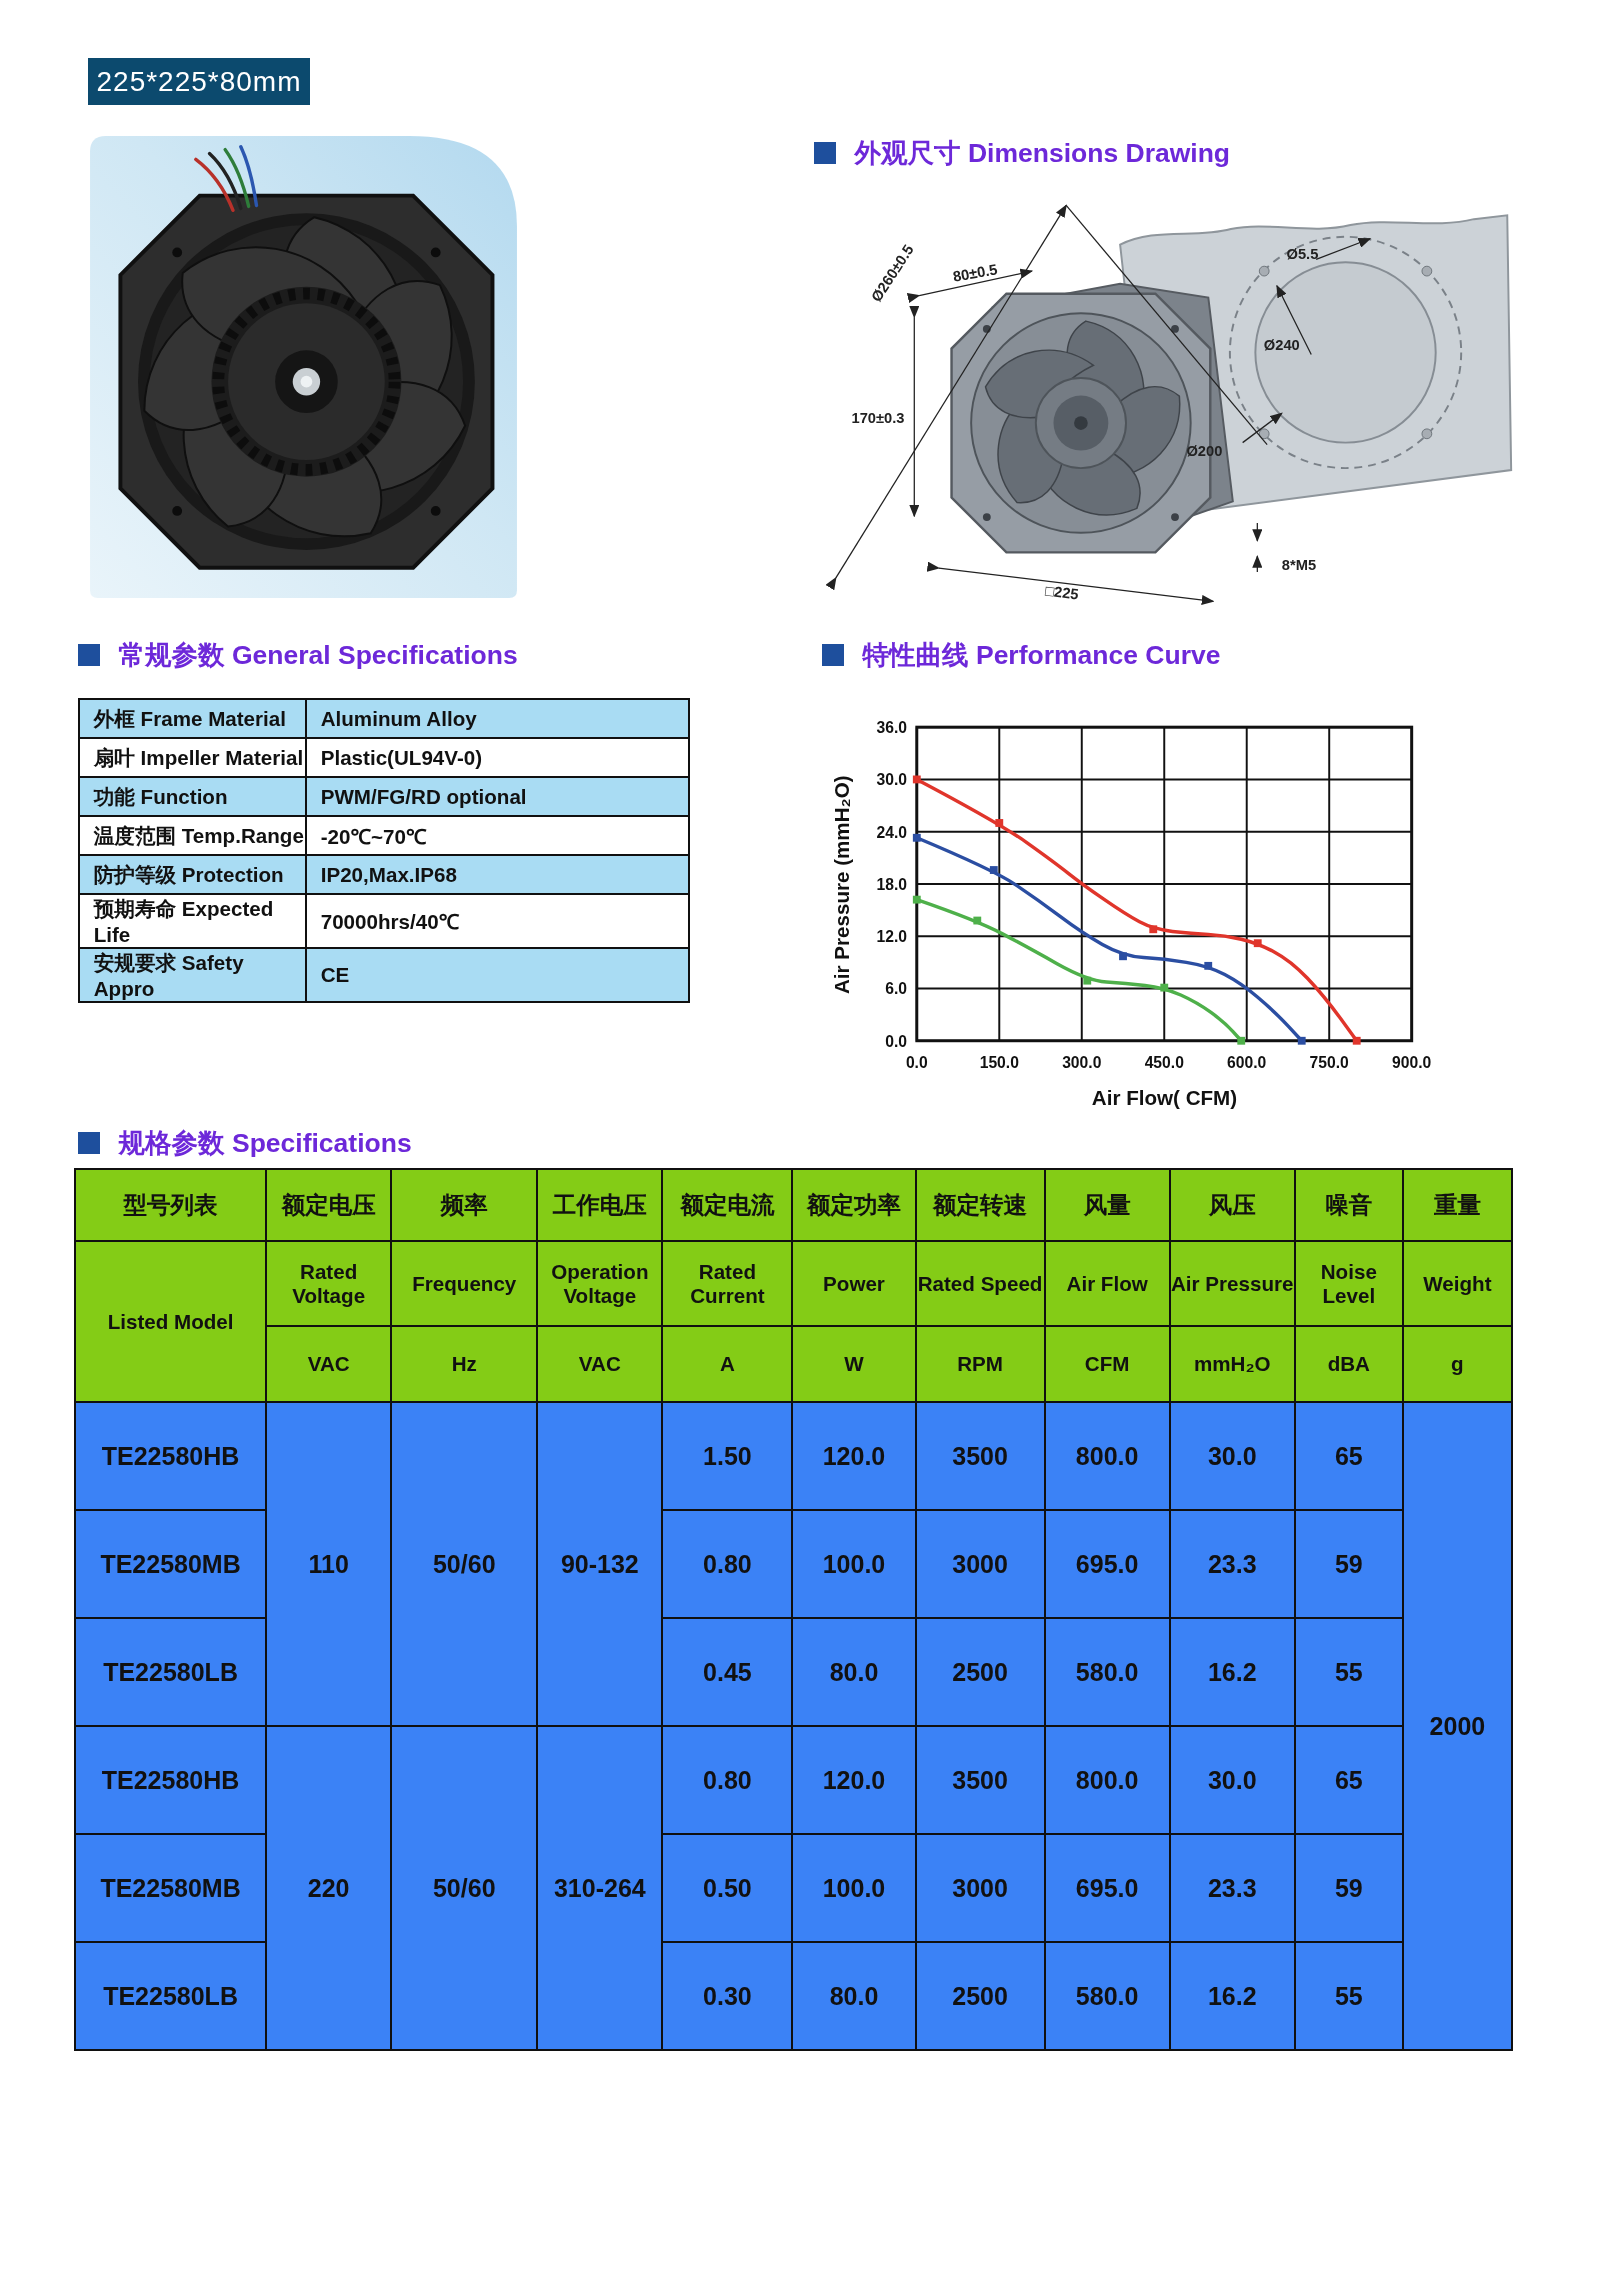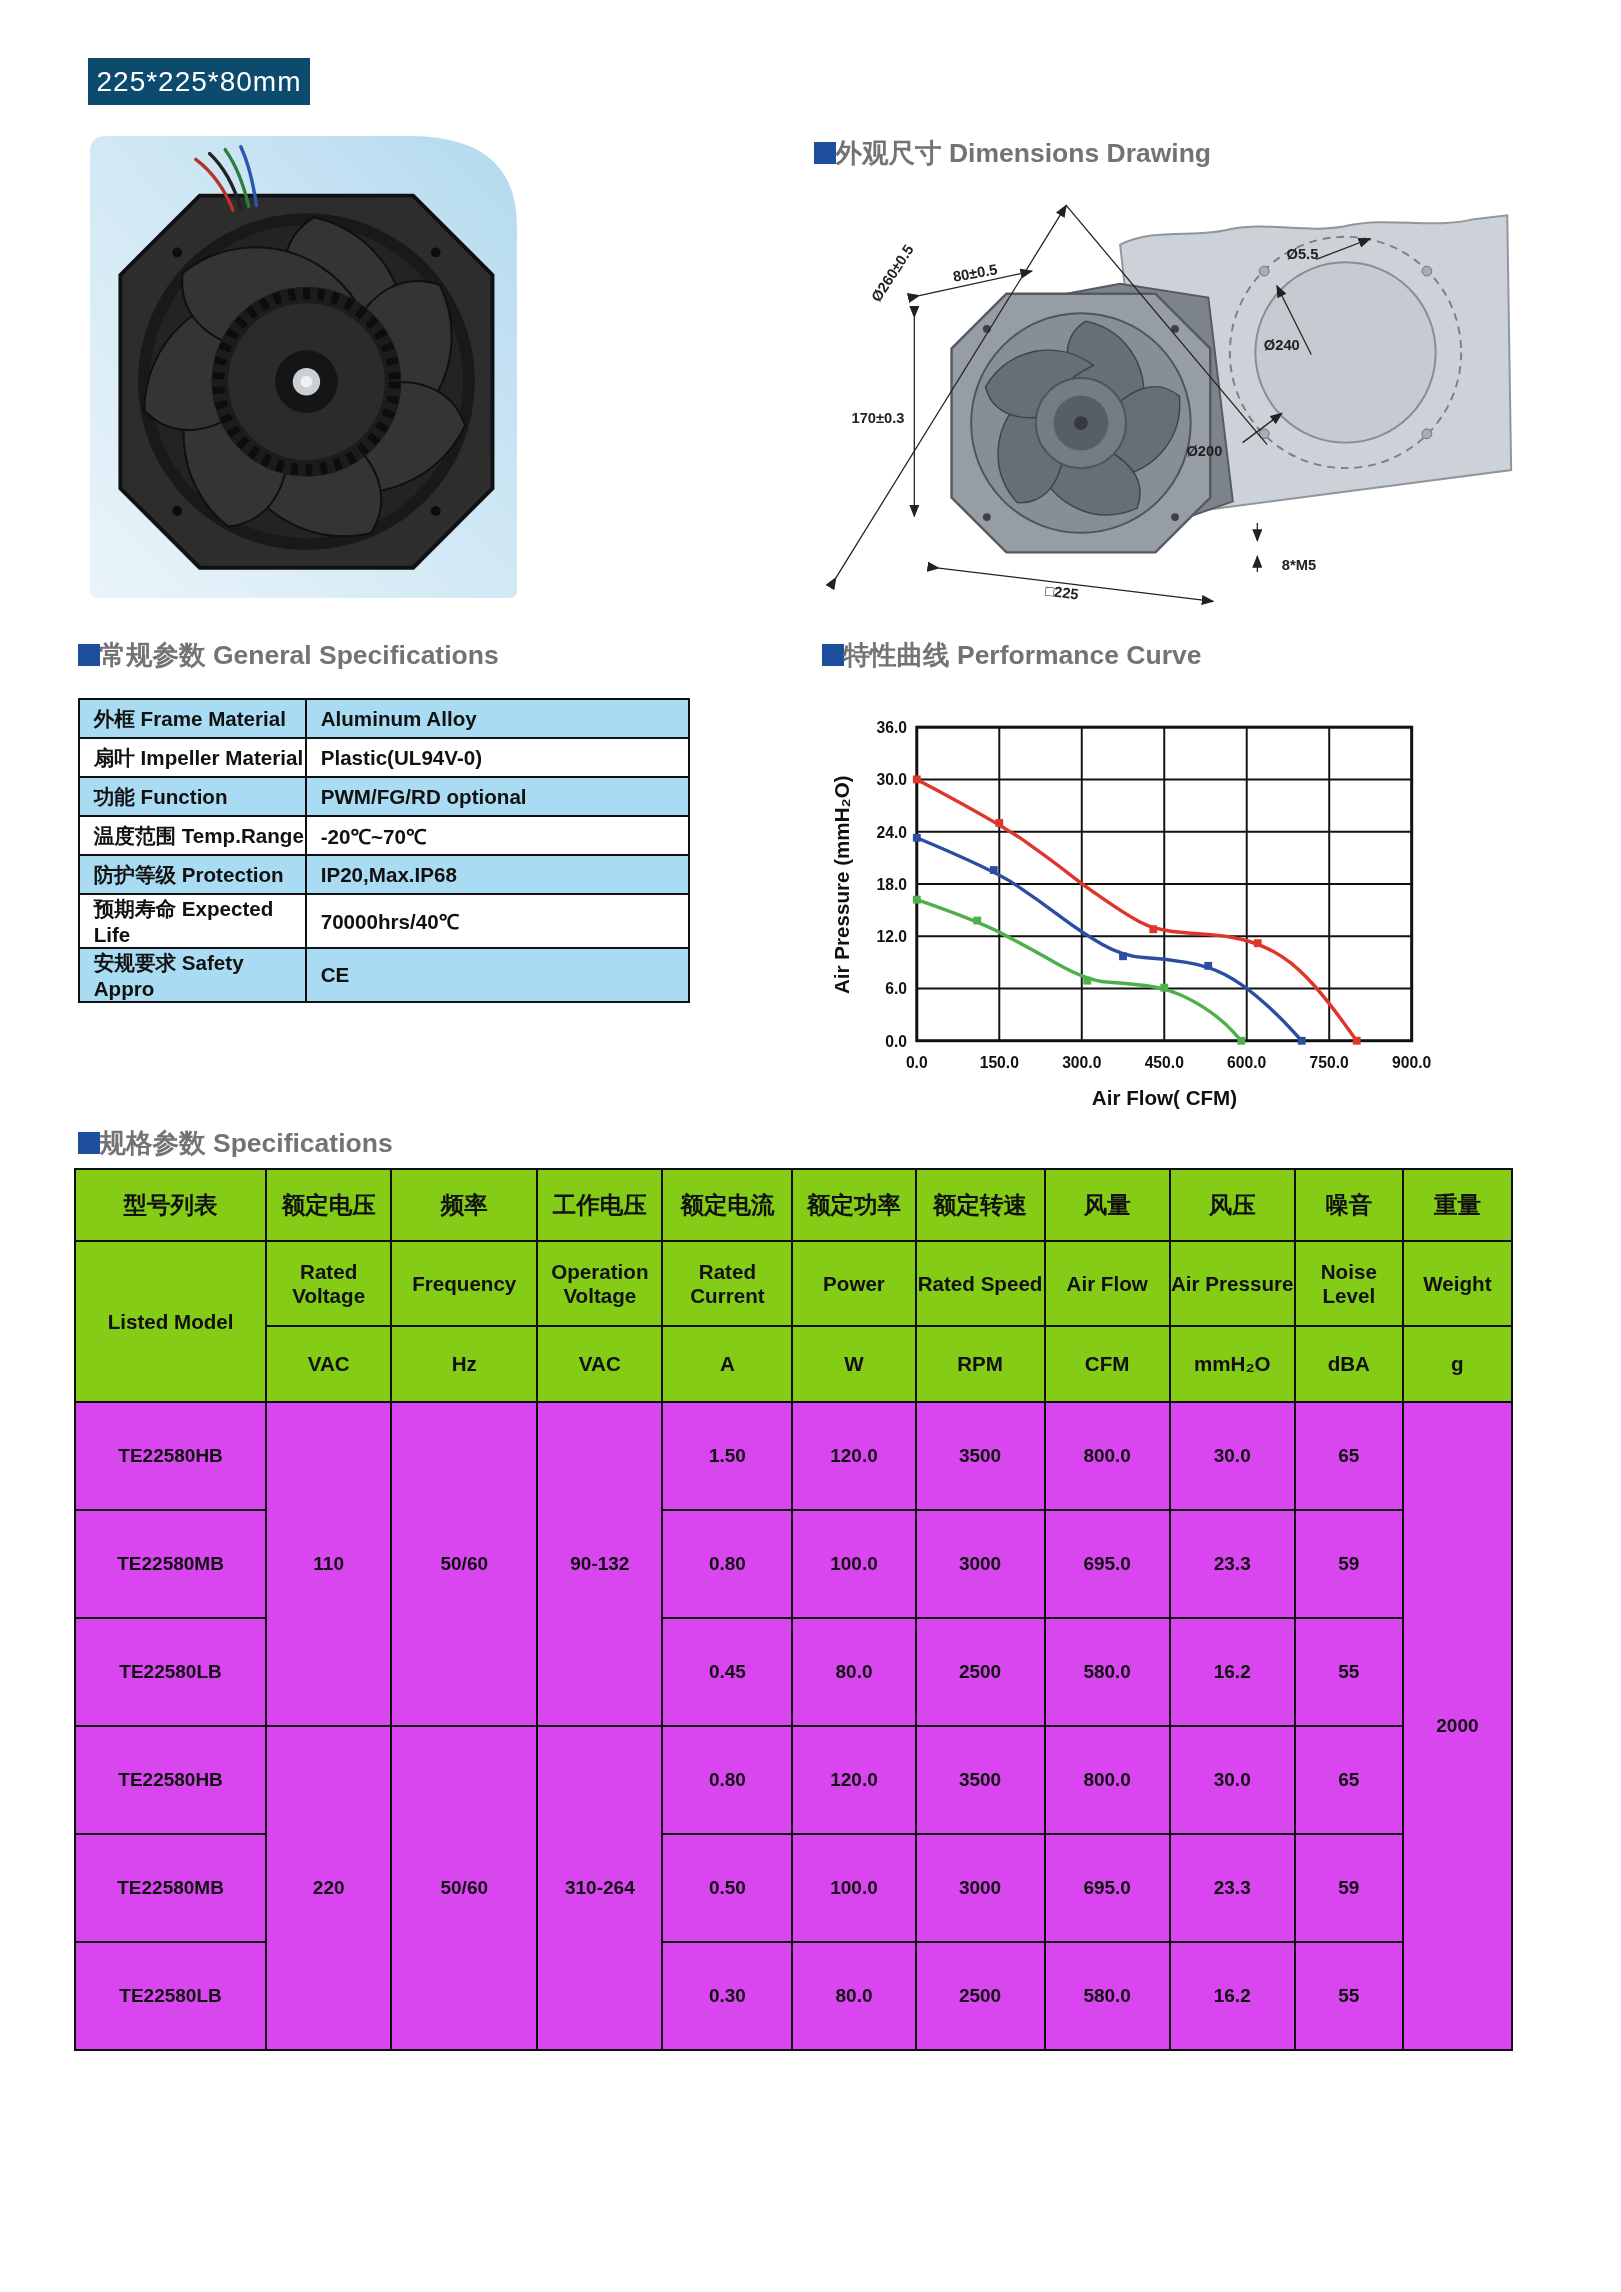--- a/index.html
+++ b/index.html
@@ -1,21 +1,21 @@
 <!DOCTYPE html>
 <html><head>
 <meta charset="utf-8">
 <style>
   html,body{margin:0;padding:0;background:#ffffff;font-family:"Liberation Sans",sans-serif;color:#111;}
   #page{position:relative;width:1621px;height:2293px;background:#ffffff;overflow:hidden;}
 
   .badge{position:absolute;left:88px;top:58px;width:222px;height:47px;background:#0c4a6e;color:#ffffff;
          font-size:28px;display:flex;align-items:center;justify-content:center;letter-spacing:1px;}
 
-  .section-h{position:absolute;display:flex;align-items:center;gap:0;font-weight:bold;font-size:26.5px;color:#737373;white-space:nowrap;}
+  .section-h{position:absolute;display:flex;align-items:center;gap:19px;font-weight:bold;font-size:26.5px;color:#6d28d9;white-space:nowrap;}
   .section-h .bullet{width:21.6px;height:21.6px;background:#1e4f9d;flex:0 0 auto;}
 
   .photo{position:absolute;left:86px;top:132px;width:435px;height:470px;}
 
   .gen-table{position:absolute;left:78px;top:698px;width:612px;border-collapse:collapse;table-layout:fixed;}
   .gen-table td{border:2px solid #101010;height:37px;font-size:20.6px;font-weight:600;padding:0 0 0 13.7px;vertical-align:middle;}
   .gen-table tr.alt{background:#a9dcf3;}
 
   .drawing{position:absolute;left:821px;top:178px;width:708px;height:443px;}
 
@@ -25,21 +25,21 @@
   .axis-y{position:absolute;left:-118px;top:186px;width:314px;height:25.5px;text-align:center;
           font-size:20.6px;font-weight:600;transform:rotate(-90deg);}
   .axis-x{position:absolute;left:113px;top:400px;width:495px;text-align:center;font-size:20.6px;font-weight:bold;}
 
   .spec-table{position:absolute;left:74px;top:1168px;width:1439px;border-collapse:collapse;table-layout:fixed;text-align:center;}
   .spec-table th,.spec-table td{border:2px solid #101010;vertical-align:middle;padding:0;}
   .spec-table thead th{background:#84cc16;font-weight:600;}
   .spec-table .h-cn th{font-size:23.5px;height:70px;}
   .spec-table .h-en th{font-size:20.6px;height:83px;}
   .spec-table .h-un th{font-size:20.6px;height:74px;}
-  .spec-table tbody td{font-size:19px;font-weight:600;height:106px;background:#d946ef;}
+  .spec-table tbody td{font-size:25px;font-weight:600;height:106px;background:#3b82f6;}
 
   .dimlbl{font-size:15px;font-weight:600;fill:#222;font-family:"Liberation Sans",sans-serif;}
 </style>
 </head>
 <body>
 
 <div id="page">
 
   <div class="badge">225*225*80mm</div>
 

